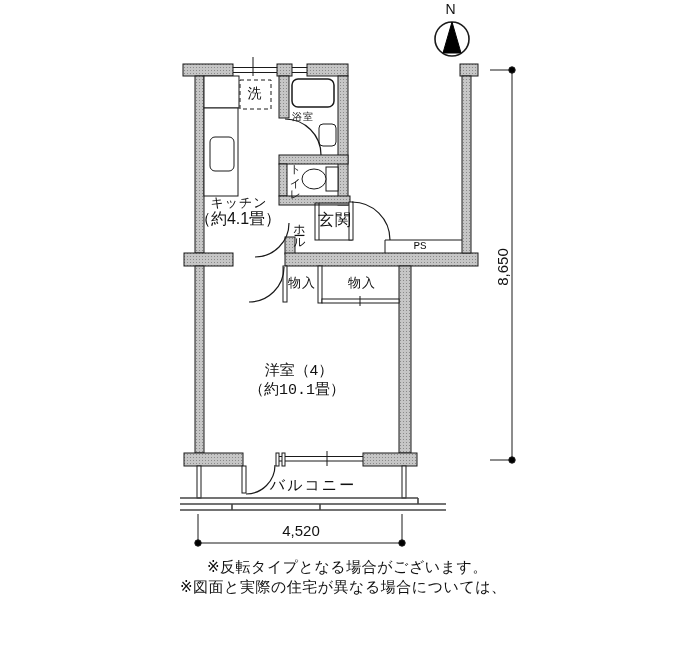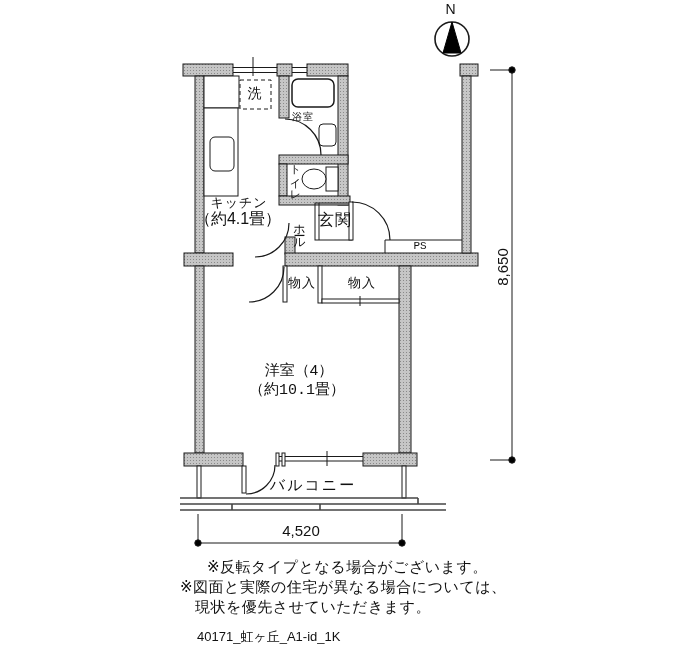--- a/index.html
+++ b/index.html
@@ -153,17 +153,15 @@
   <div class="lbl" style="left:362px;top:283px;font-size:13px;">物入</div>
   <div class="lbl" style="left:299px;top:370px;font-size:15px;letter-spacing:0;">洋室（4）</div>
   <div class="lbl" style="left:297px;top:389px;font-size:15px;letter-spacing:0;font-family:Liberation Mono, monospace;">（約10.1畳）</div>
   <div class="lbl" style="left:313px;top:485px;font-size:15px;letter-spacing:2px;">バルコニー</div>
 
   <div class="lbl" style="left:301px;top:530px;font-size:15px;letter-spacing:0;">4,520</div>
   <div class="lbl lbl-rot" style="left:502px;top:267px;font-size:15px;letter-spacing:0;">8,650</div>
 
   <div class="note" style="left:180px;top:558px;margin-left:27px;">※反転タイプとなる場合がございます。</div>
   <div class="note" style="left:180px;top:578px;">※図面と実際の住宅が異なる場合については、</div>
-  <div class="note" style="left:195px;top:598px;">現状を優先させていただきます。</div>
 
-  <div class="note" style="left:197px;top:628px;font-size:13px;letter-spacing:0;">40171_虹ヶ丘_A1-id_1K</div>
 
 </div>
 
 </body></html>

